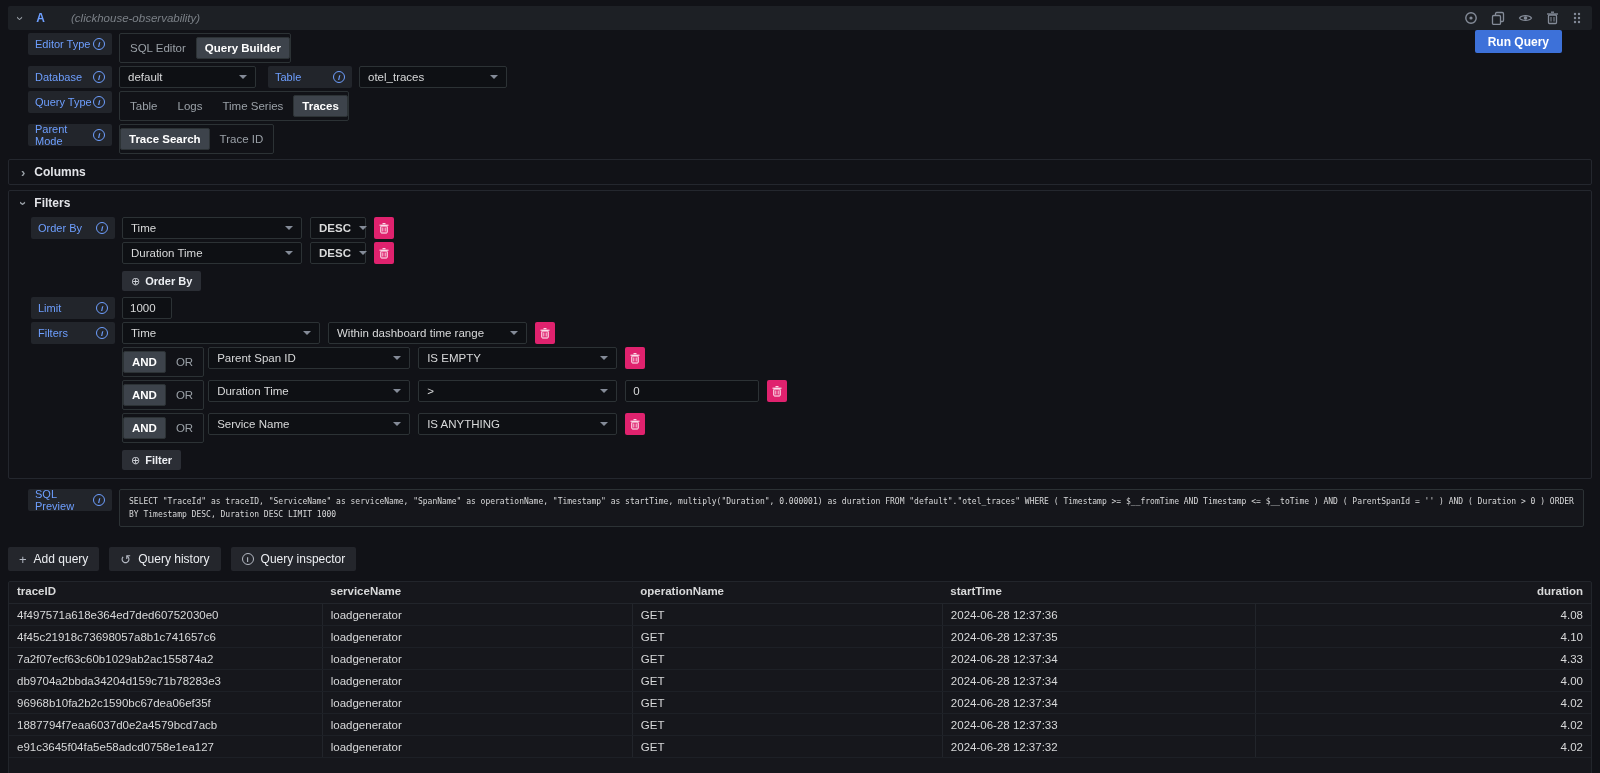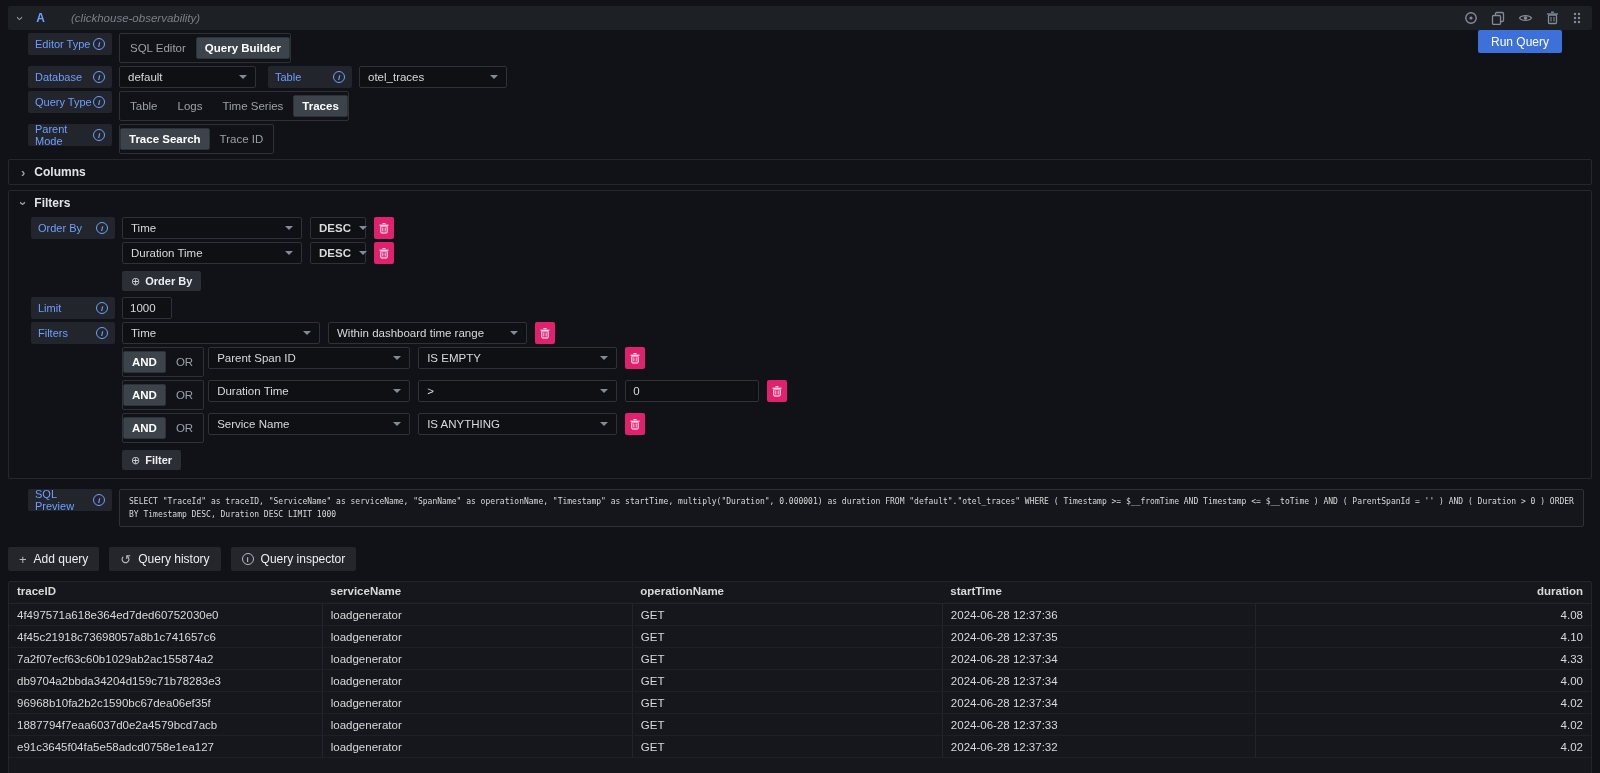--- a/index.html
+++ b/index.html
@@ -17,21 +17,21 @@
   }
   .chev { color:#9aa0a7; font-size:13px; display:inline-block; cursor:pointer; }
   .chev.down { transform:rotate(90deg); }
   .refid { color:#6e9fff; font-weight:700; margin-left:6px; }
   .dsname { color:#7b8087; font-style:italic; margin-left:18px; font-size:11.5px; }
   .hicons { margin-left:auto; display:flex; align-items:center; gap:13px; }
   .hicons svg { display:block; cursor:pointer; }
   .runbtn {
     position:absolute; top:24px; right:30px; z-index:5;
     background:#3d71d9; color:#ffffff; border:none; border-radius:2px;
-    font-family:inherit; font-size:12px; font-weight:400;
+    font-family:inherit; font-size:12px; font-weight:700;
     padding:4px 13px; height:23px; cursor:pointer;
   }
   
   .form { padding:3px 0 0 20px; }
   .frow { display:flex; align-items:flex-start; margin-bottom:3px; min-height:22px; }
   .flabel {
     width:84px; height:22px; margin-right:7px; flex:none;
     background:#22252b; border-radius:2px;
     display:flex; align-items:center; justify-content:space-between;
     padding:0 7px; color:#6e9fff; font-size:11px; font-weight:500;

